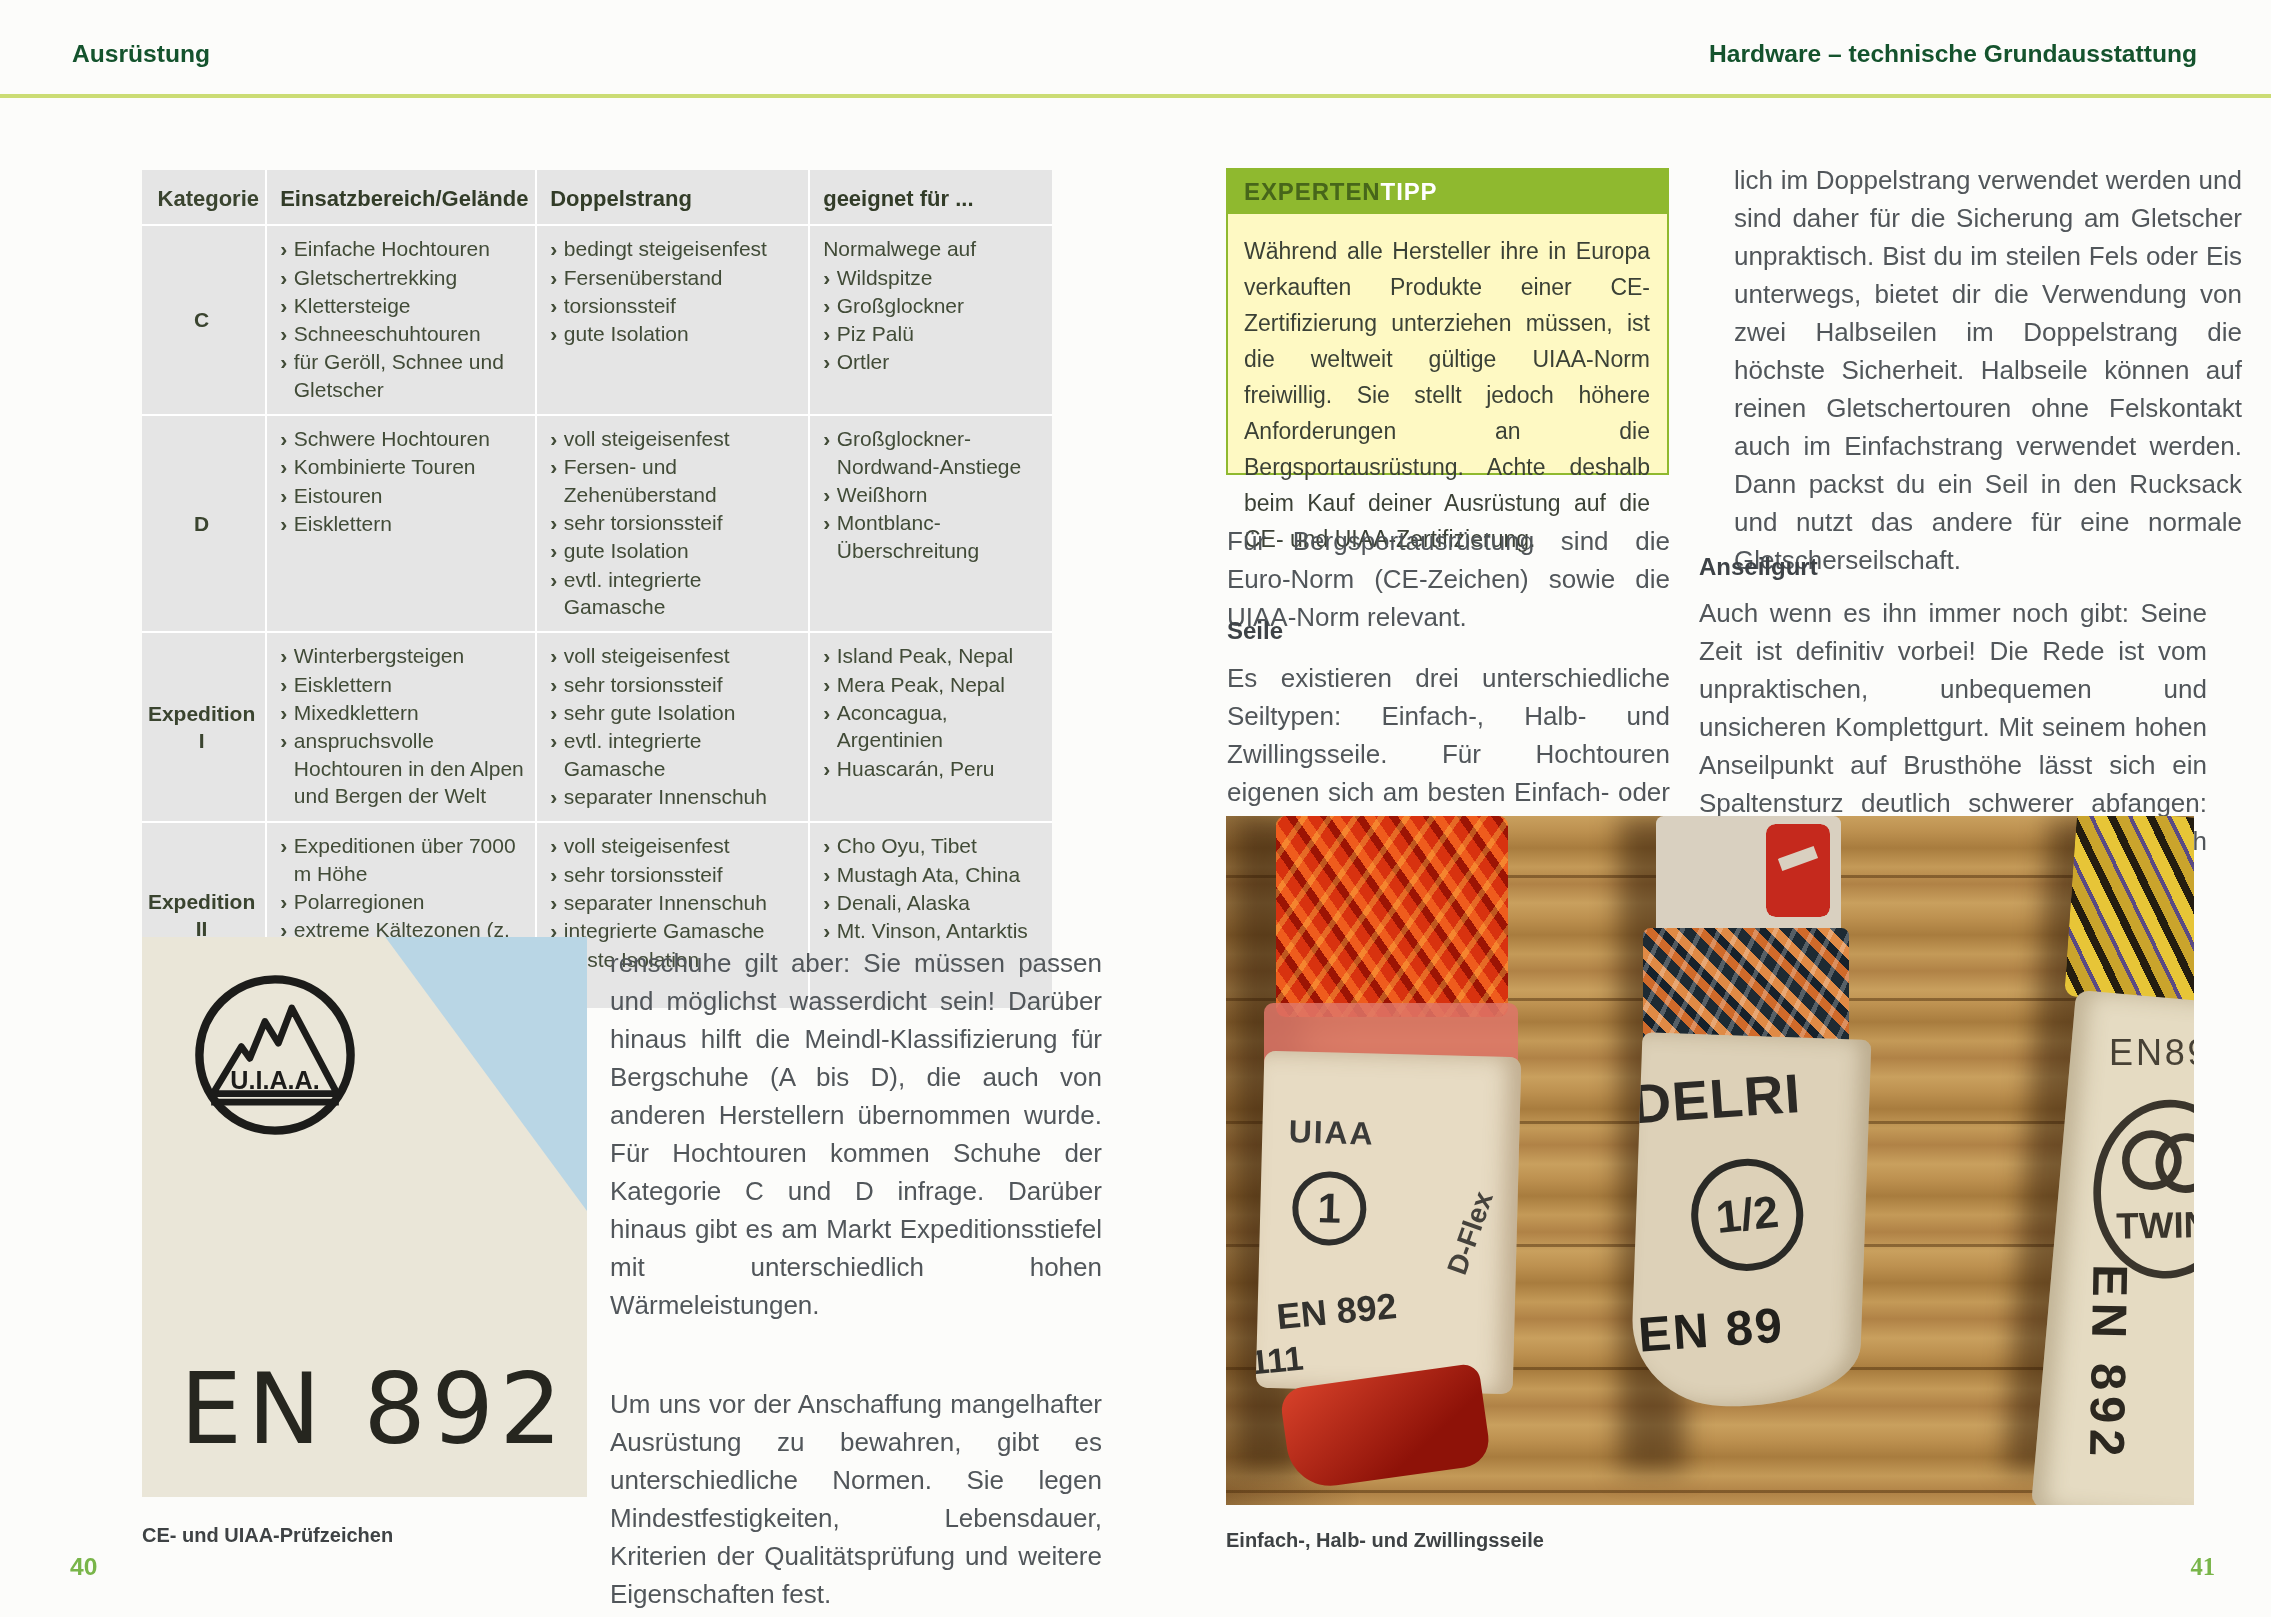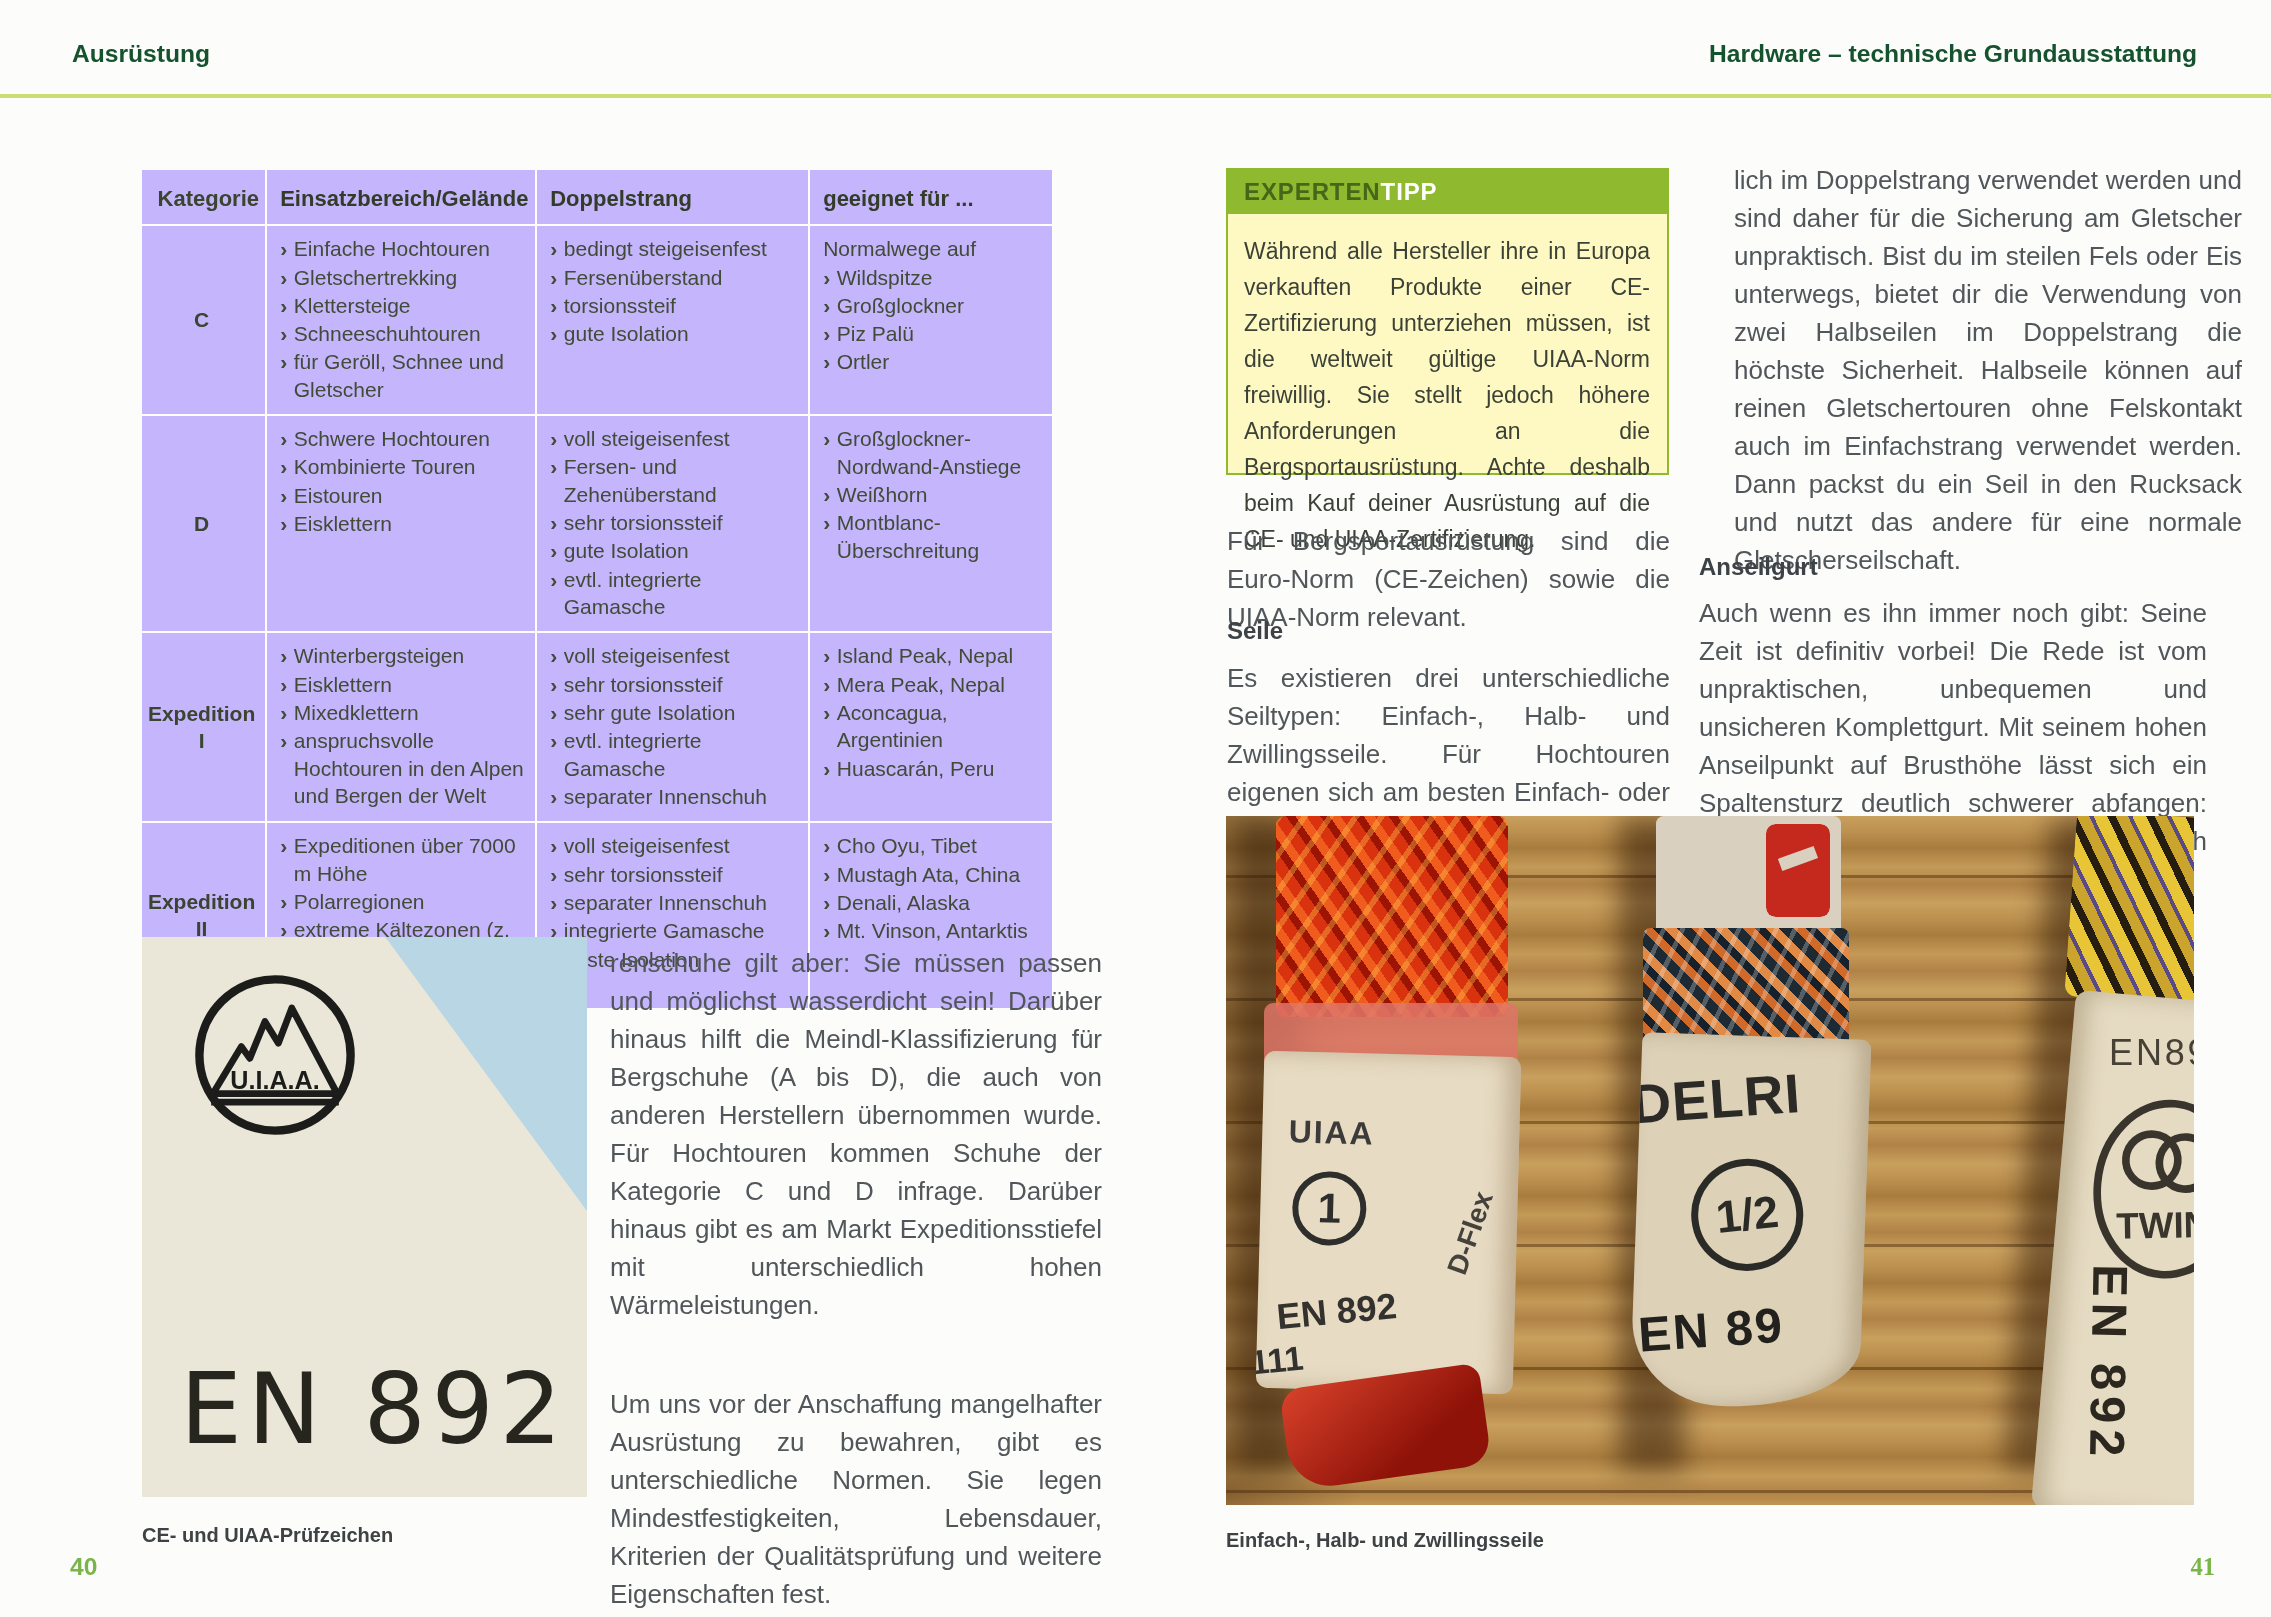--- a/index.html
+++ b/index.html
@@ -6,21 +6,21 @@
   body{width:2271px;height:1617px;background:#e8e8e6;font-family:"Liberation Sans",sans-serif;}
   .page{position:relative;width:2271px;height:1617px;background:#fcfcfa;overflow:hidden;}
 
   
   .hdr{position:absolute;top:40px;font-size:24.6px;font-weight:bold;color:#14532d;}
   .hdr-left{left:72px;}
   .hdr-right{right:74px;}
   .hdr-line{position:absolute;left:0;top:94px;width:2271px;height:3.8px;background:#cbdc74;}
 
   
-  .mtable{position:absolute;left:142px;top:170px;width:910px;background:#c4b5fd;color:#414b37;}
+  .mtable{position:absolute;left:142px;top:170px;width:910px;background:#e5e5e5;color:#414b37;}
   .thead{display:grid;grid-template-columns:123px 270px 273px 245px;}
   .thead .tcell{font-weight:bold;font-size:22px;color:#323c28;padding:15px 11.4px 11.4px 13.2px;border-left:2.8px solid #fff;}
   .thead .tcell:first-child{border-left:none;padding-left:21px;}
   .trow{display:grid;grid-template-columns:123px 270px 273px 245px;border-top:2.8px solid #fff;}
   .trow:nth-child(2){min-height:201px;}
   .trow:nth-child(3){min-height:138px;}
   .trow:nth-child(4){min-height:185px;}
   .trow:nth-child(5){min-height:159px;}
   .tcell{padding:9.5px 9.5px 9.5px 13.2px;font-size:21px;line-height:27.4px;border-left:2.8px solid #fff;}
   .tcell:first-child{border-left:none;display:flex;align-items:center;justify-content:center;text-align:center;font-weight:bold;color:#3a442f;padding-left:5.7px;}

